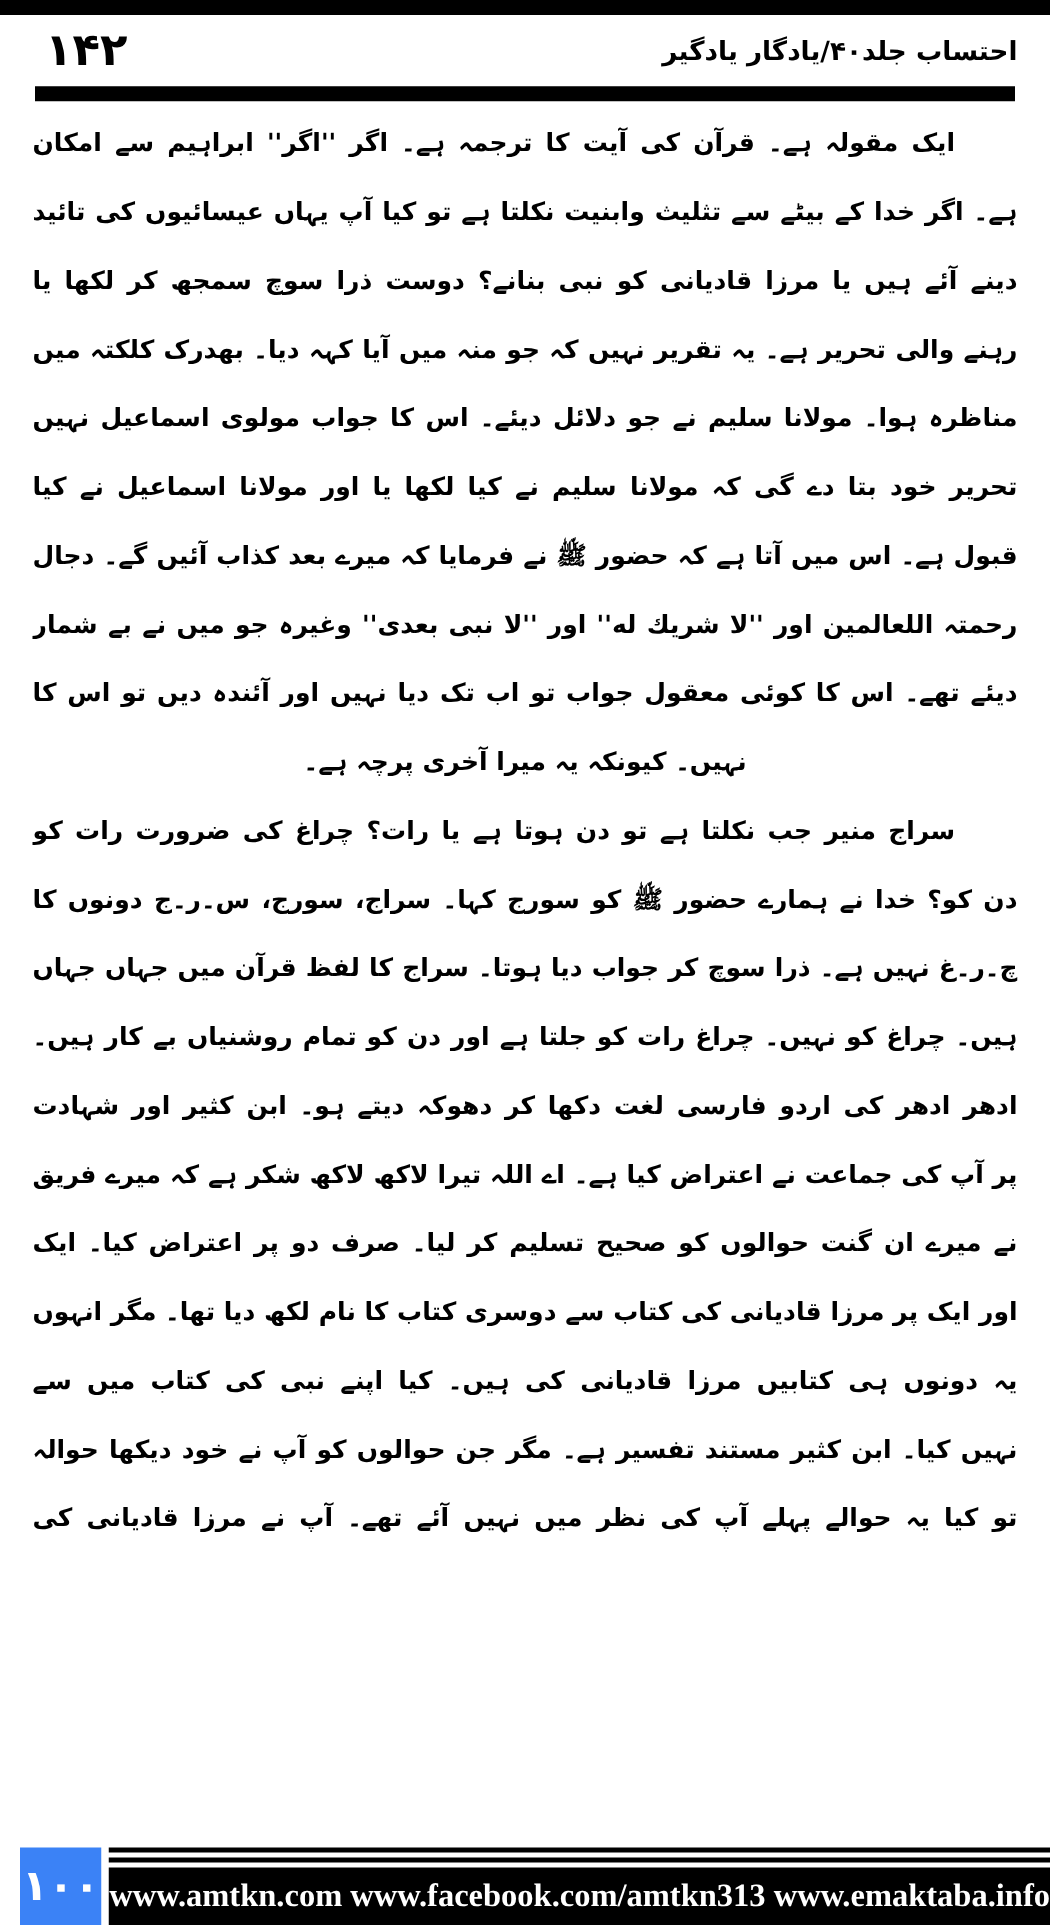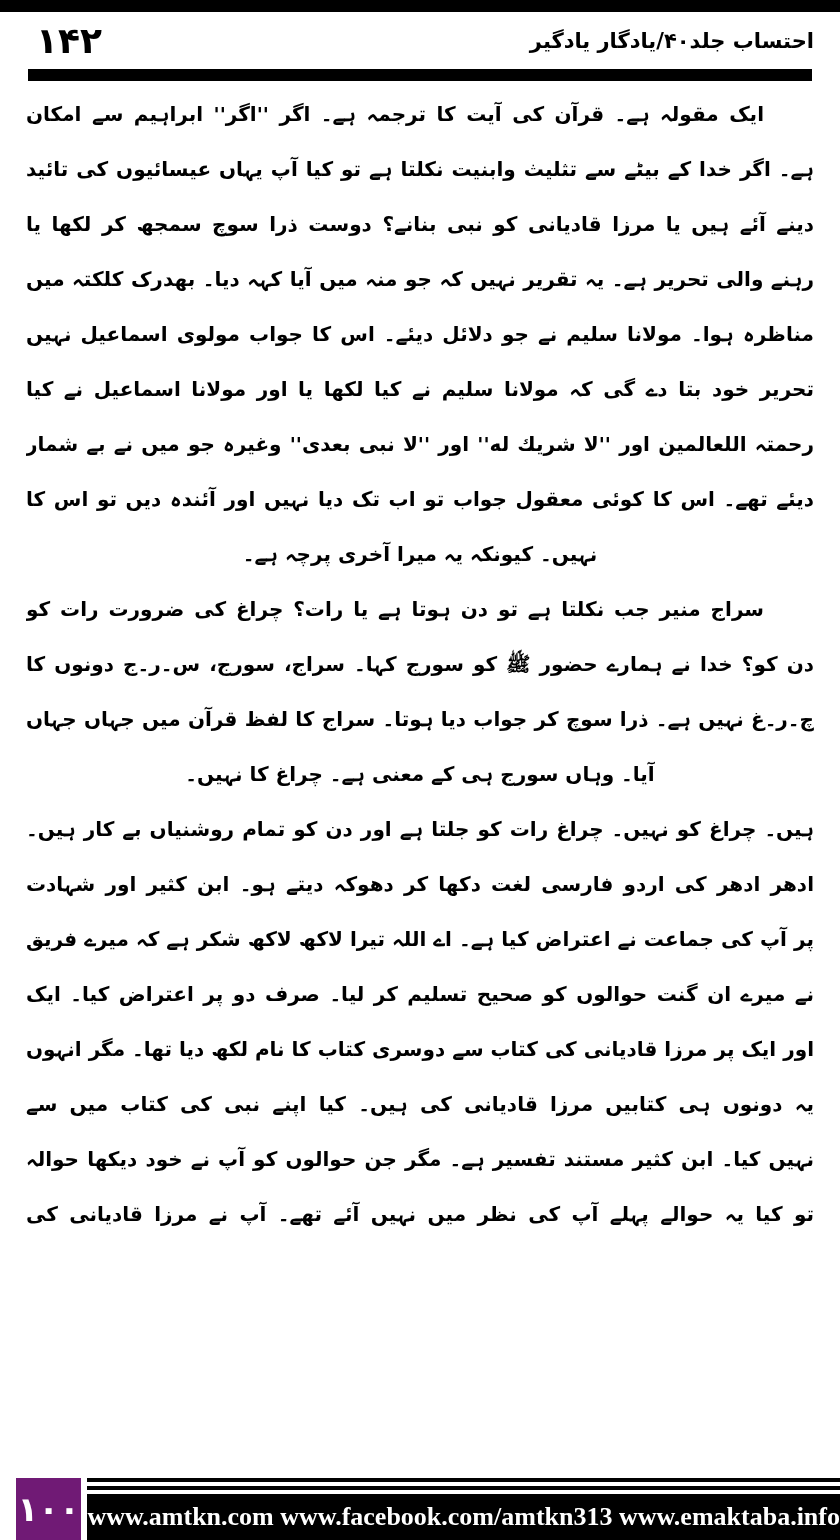--- a/index.html
+++ b/index.html
@@ -95,21 +95,21 @@
     left: 0;
     right: 0;
     bottom: 0;
     height: 62px;
     display: flex;
     align-items: stretch;
   }
   .footer-pagebox {
     width: 172px;
     margin-left: 16px;
-    background: #701a75;
+    background: #3b82f6;
     color: #fff;
     display: flex;
     align-items: center;
     justify-content: center;
     font-size: 34px;
     font-weight: bold;
     direction: rtl;
   }
   .footer-right {
     flex: 1;
@@ -147,27 +147,27 @@
 
 <div class="rule"></div>
 
 <div class="body-text">
     <div class="line indent">ایک مقولہ ہے۔ قرآن کی آیت کا ترجمہ ہے۔ اگر ''اگر'' ابراہیم سے امکان نبوت نکلتا</div>
     <div class="line justify">ہے۔ اگر خدا کے بیٹے سے تثلیث وابنیت نکلتا ہے تو کیا آپ یہاں عیسائیوں کی تائید میں دلیل</div>
     <div class="line justify">دینے آئے ہیں یا مرزا قادیانی کو نبی بنانے؟ دوست ذرا سوچ سمجھ کر لکھا یا کرو۔ یہ ہمیشہ باقی</div>
     <div class="line justify">رہنے والی تحریر ہے۔ یہ تقریر نہیں کہ جو منہ میں آیا کہہ دیا۔ بھدرک کلکتہ میں پانچ گھنٹے ختم نبوت کا</div>
     <div class="line justify">مناظرہ ہوا۔ مولانا سلیم نے جو دلائل دیئے۔ اس کا جواب مولوی اسماعیل نہیں دے سکے۔ مگر یہ</div>
     <div class="line justify">تحریر خود بتا دے گی کہ مولانا سلیم نے کیا لکھا یا اور مولانا اسماعیل نے کیا لکھا؟ مشکوٰۃ شریف کا حوالہ</div>
+    <div class="line justify">قبول ہے۔ اس میں آتا ہے کہ حضور ﷺ نے فرمایا کہ میرے بعد کذاب آئیں گے۔ دجال</div>
     <div class="line justify">رحمتہ اللعالمین اور ''لا شریك له'' اور ''لا نبی بعدی'' وغیرہ جو میں نے بے شمار دلائل قرآنی</div>
     <div class="line justify">دیئے تھے۔ اس کا کوئی معقول جواب تو اب تک دیا نہیں اور آئندہ دیں تو اس کا جواب میرے ذمہ</div>
     <div class="line end">نہیں۔ کیونکہ یہ میرا آخری پرچہ ہے۔</div>
     <div class="line indent">سراج منیر جب نکلتا ہے تو دن ہوتا ہے یا رات؟ چراغ کی ضرورت رات کو ہوتی ہے یا</div>
     <div class="line justify">دن کو؟ خدا نے ہمارے حضور ﷺ کو سورج کہا۔ سراج، سورج، س۔ر۔ج دونوں کا مادہ ہے۔</div>
     <div class="line justify">چ۔ر۔غ نہیں ہے۔ ذرا سوچ کر جواب دیا ہوتا۔ سراج کا لفظ قرآن میں جہاں جہاں سراج</div>
-    <div class="line end">آیا۔ وہاں سورج ہی کے معنی ہے۔ چراغ کا نہیں۔</div>
     <div class="line justify">ہیں۔ چراغ کو نہیں۔ چراغ رات کو جلتا ہے اور دن کو تمام روشنیاں بے کار ہیں۔ کیوں لوگوں کو</div>
     <div class="line justify">ادھر ادھر کی اردو فارسی لغت دکھا کر دھوکہ دیتے ہو۔ ابن کثیر اور شہادت القرآن کے دو حوالے</div>
     <div class="line justify">پر آپ کی جماعت نے اعتراض کیا ہے۔ اے اللہ تیرا لاکھ لاکھ شکر ہے کہ میرے فریق مخالف</div>
     <div class="line justify">نے میرے ان گنت حوالوں کو صحیح تسلیم کر لیا۔ صرف دو پر اعتراض کیا۔ ایک میں صفحہ غلط لکھ گیا تھا</div>
     <div class="line justify">اور ایک پر مرزا قادیانی کی کتاب سے دوسری کتاب کا نام لکھ دیا تھا۔ مگر انہوں نے یہ تو سوچ کر</div>
     <div class="line justify">یہ دونوں ہی کتابیں مرزا قادیانی کی ہیں۔ کیا اپنے نبی کی کتاب میں سے شہادت القرآن کو شمار</div>
     <div class="line justify">نہیں کیا۔ ابن کثیر مستند تفسیر ہے۔ مگر جن حوالوں کو آپ نے خود دیکھا حوالہ منگا کر ہم سے دیکھا</div>
     <div class="line justify">تو کیا یہ حوالے پہلے آپ کی نظر میں نہیں آئے تھے۔ آپ نے مرزا قادیانی کی کتابوں کو دیکھ کر</div>
   </div>
 

